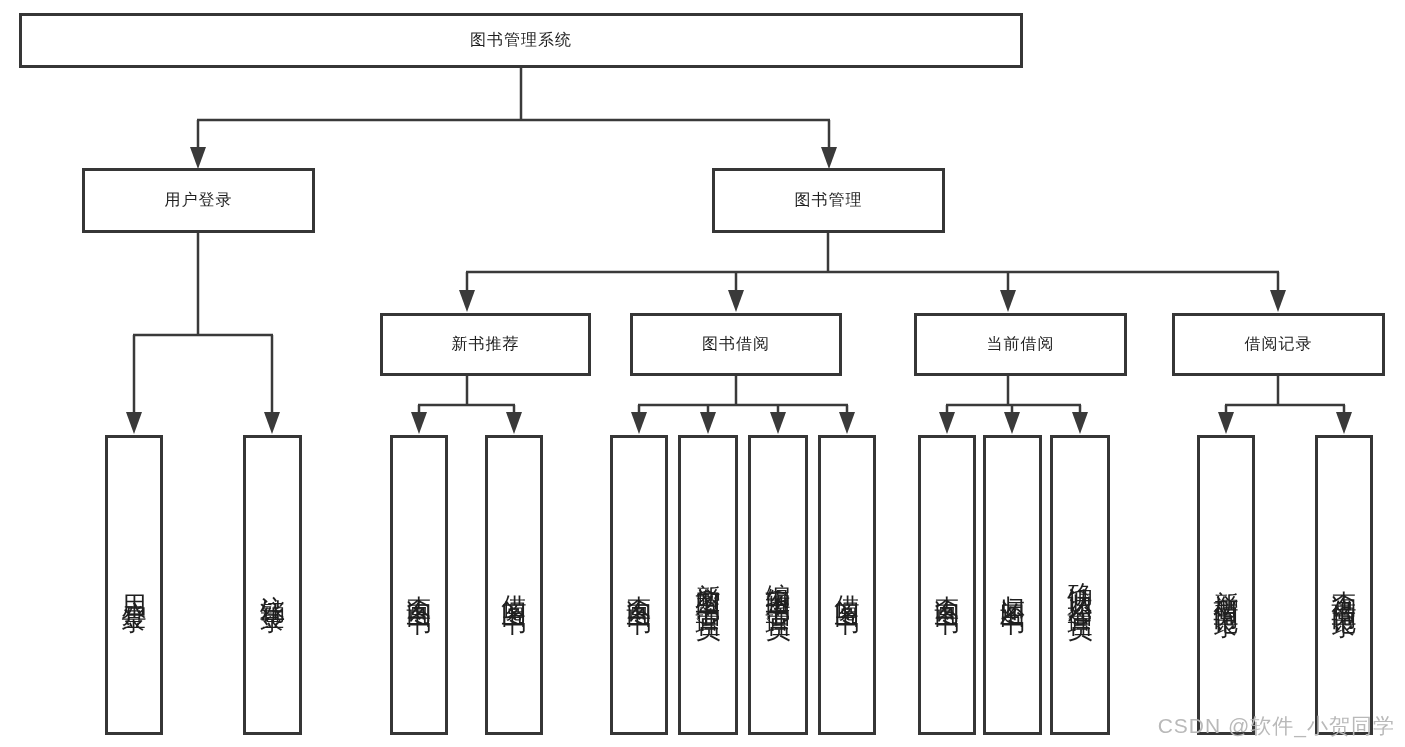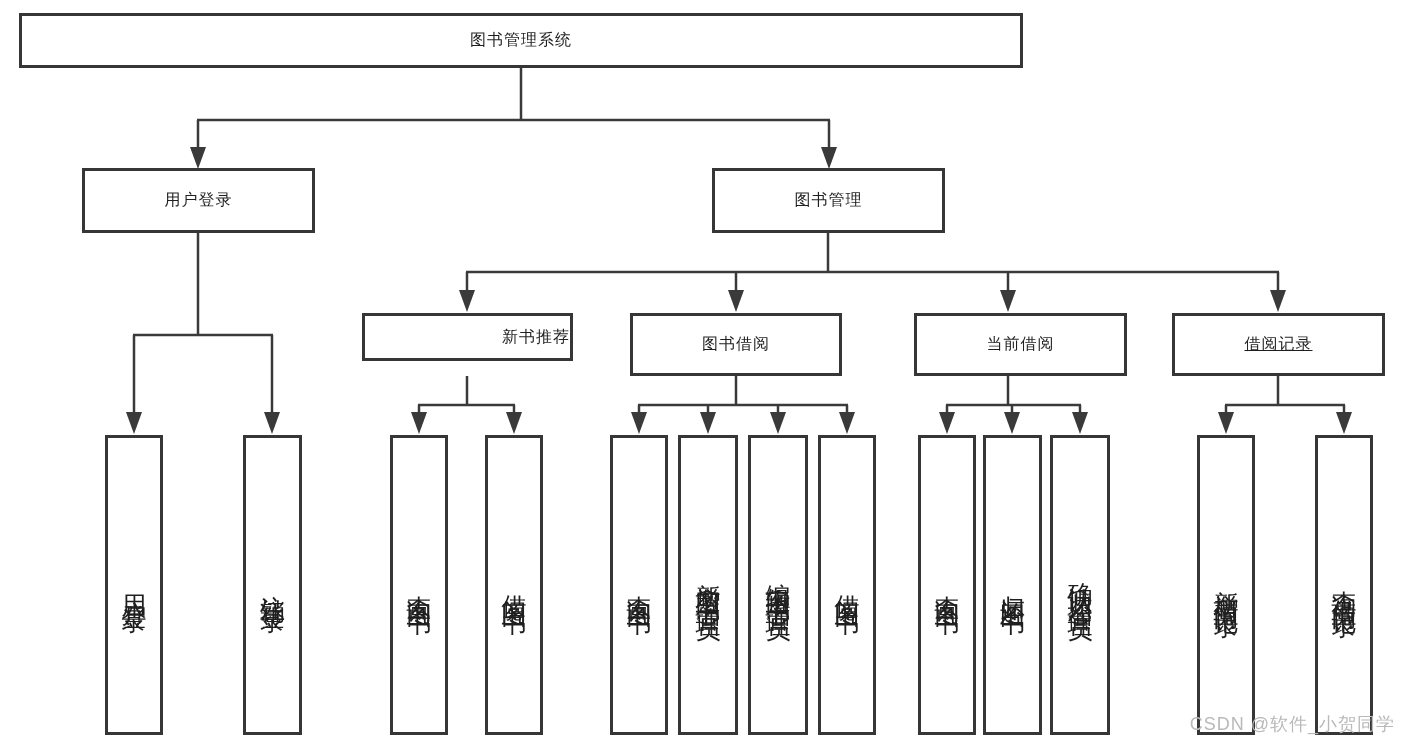--- a/index.html
+++ b/index.html
@@ -29,21 +29,21 @@
   .vbox {
     writing-mode: vertical-rl;
     font-size: 25px;
     letter-spacing: 5px;
     line-height: 1;
   }
   .watermark {
     position: absolute;
     top: 712px;
     right: 10px;
-    font-size: 18px;
+    font-size: 21px;
     color: var(--watermark, #b9b9b9);
     letter-spacing: 1px;
     white-space: nowrap;
   }
 </style>
 </head>
 <body>
 
 <div class="stage">
 
@@ -127,30 +127,30 @@
     <span>图书管理系统</span>
   </div>
 
   <div class="node hbox" style="left:82px; top:168px; width:233px; height:65px;">
     <span>用户登录</span>
   </div>
   <div class="node hbox" style="left:712px; top:168px; width:233px; height:65px;">
     <span>图书管理</span>
   </div>
 
-  <div class="node hbox" style="left:362px; top:313px; width:211px; height:48px;justify-content:flex-end;">
+  <div class="node hbox" style="left:380px; top:313px; width:211px; height:63px;">
     <span>新书推荐</span>
   </div>
   <div class="node hbox" style="left:630px; top:313px; width:212px; height:63px;text-align:right;">
     <span>图书借阅</span>
   </div>
   <div class="node hbox" style="left:902px; top:313px; width:213px; height:63px;margin-left:12px;">
     <span>当前借阅</span>
   </div>
-  <div class="node hbox" style="left:1172px; top:313px; width:213px; height:63px;text-decoration:underline;">
+  <div class="node hbox" style="left:1172px; top:313px; width:213px; height:63px;">
     <span>借阅记录</span>
   </div>
 
   <div class="node vbox" style="left:105px; top:435px; width:58px; height:300px;">
     <span>用户登录</span>
   </div>
   <div class="node vbox" style="left:243px; top:435px; width:59px; height:300px;">
     <span>注销登录</span>
   </div>
 

